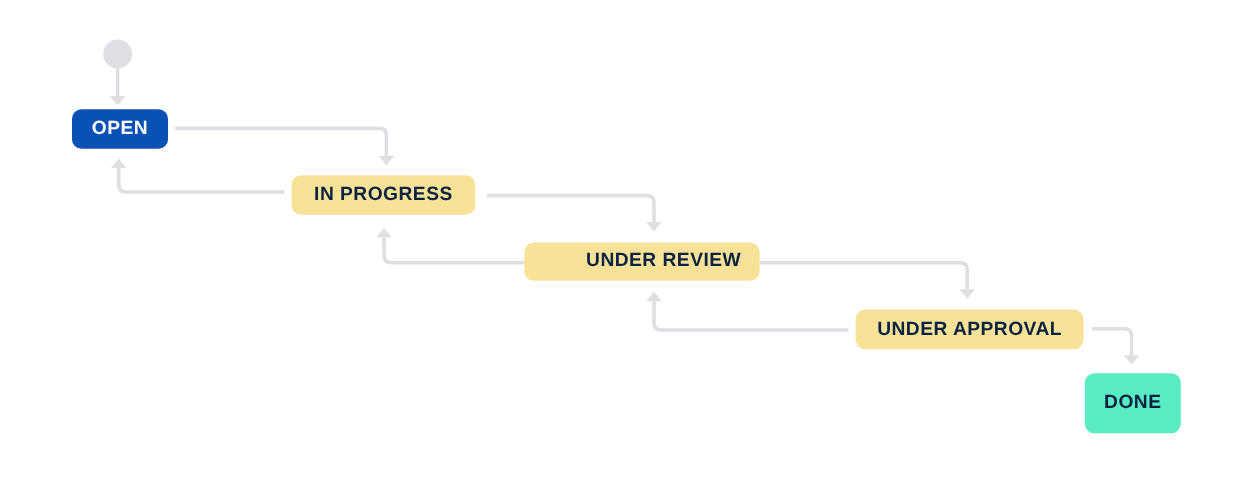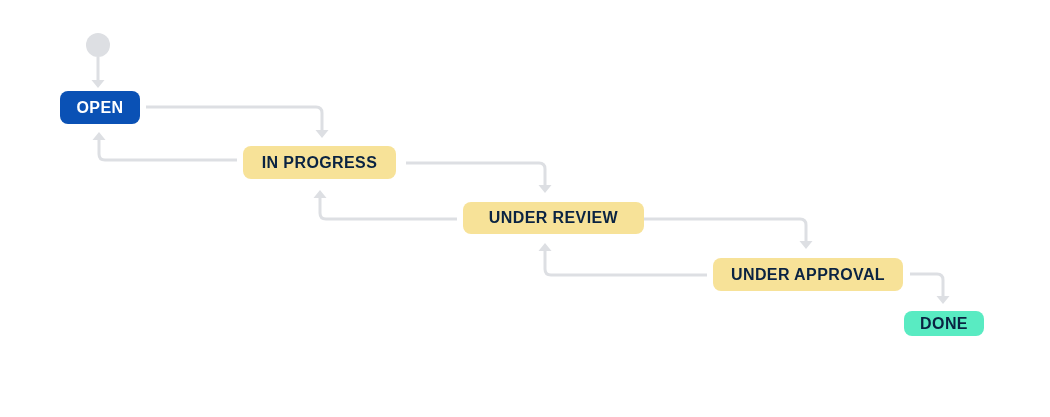--- a/index.html
+++ b/index.html
@@ -37,23 +37,23 @@
     white-space: nowrap;
     color: #0A2342;
     cursor: default;
   }
   .node-blue   { background: #0A51B5; color: #ffffff; }
   .node-yellow { background: #F7E298; }
   .node-mint   { background: #59EBC2; }
 
   .node-open           { left: 60px;  top: 91px;  width: 80px;  height: 33px; }
   .node-in-progress    { left: 243px; top: 146px; width: 153px; height: 33px; }
-  .node-under-review   { left: 463px; top: 202px; width: 181px; height: 32px; }
+  .node-under-review   { left: 437px; top: 202px; width: 160px; height: 32px; padding-left: 36px; }
   .node-final-approval { left: 713px; top: 258px; width: 190px; height: 33px; }
-  .node-done           { left: 904px; top: 311px; width: 80px;  height: 25px; }
+  .node-done           { left: 904px; top: 311px; width: 80px;  height: 50px; }
 </style>
 </head>
 <body>
 
 <div class="canvas">
 
   <svg class="connectors" viewBox="0 0 1050 417" xmlns="http://www.w3.org/2000/svg">
 
     <path class="edge" d="M98 57 L98 80"></path>
     <polygon class="arrowhead" points="91.5,80 104.5,80 98,88"></polygon>

